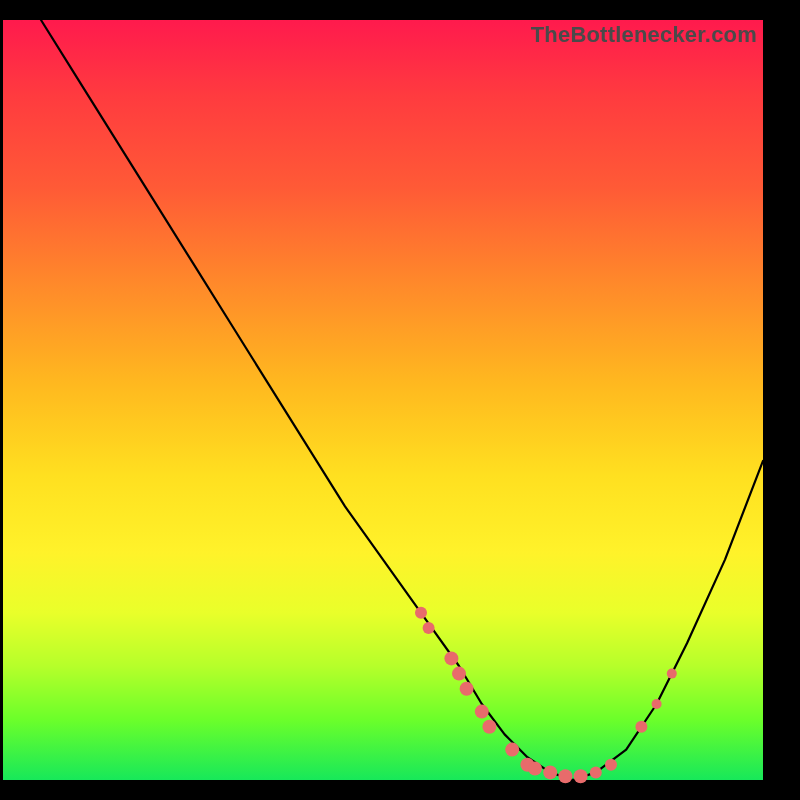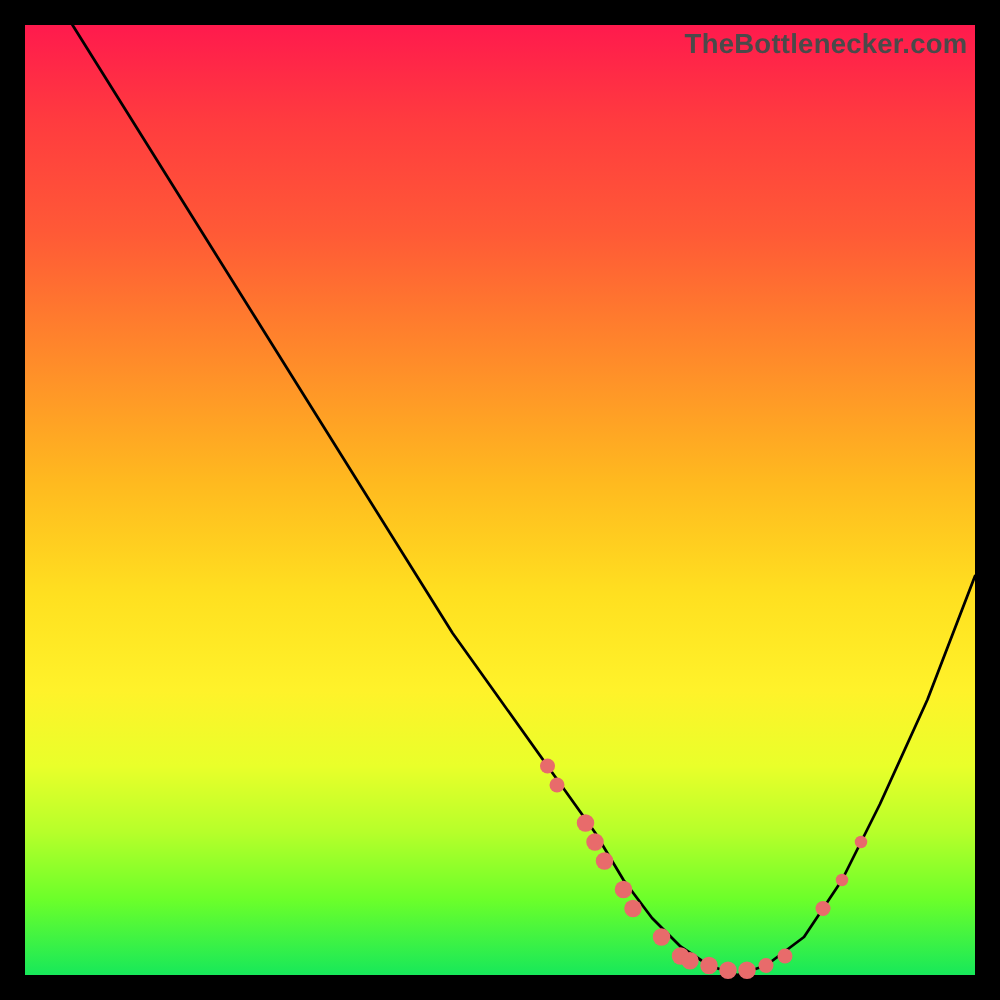--- a/index.html
+++ b/index.html
@@ -6,25 +6,25 @@
     margin: 0;
     padding: 0;
     width: 800px;
     height: 800px;
     background: #000;
     overflow: hidden;
     font-family: Arial, Helvetica, sans-serif;
   }
   .frame {
     position: absolute;
-    left: 20px;
+    left: 3px;
     top: 20px;
     width: 760px;
     height: 760px;
-    background: #c4b5fd;
+    background: #eab308;
   }
   .plot {
     position: absolute;
     left: 0;
     top: 0;
     width: 760px;
     height: 760px;
     
     background: linear-gradient(
       to bottom,

